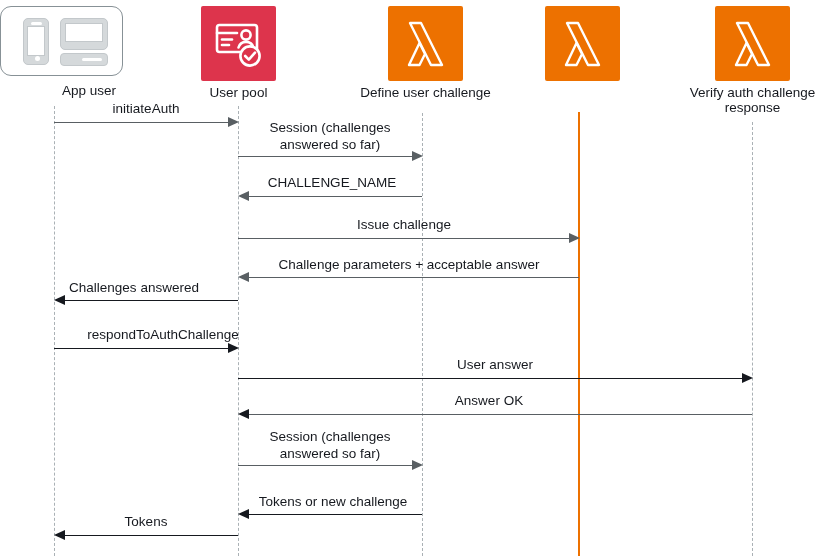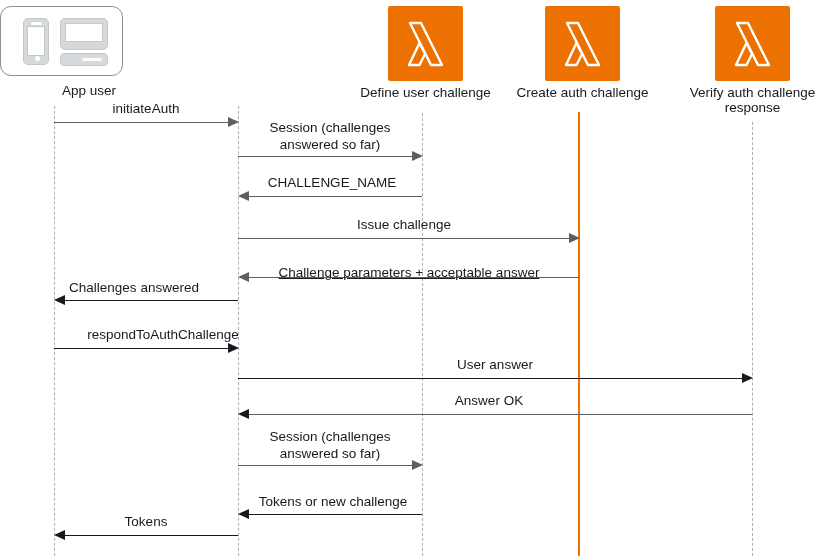--- a/index.html
+++ b/index.html
@@ -197,20 +197,37 @@
           <div class="monitor-screen"></div>
         </div>
         <div class="keyboard">
           <div class="keyboard-bar"></div>
         </div>
       </div>
     </div>
     <div class="actor-label" style="margin-top:7px;padding-left:48px;">App user</div>
   </div>
 
+  <div class="actor" style="left:170px; top:6px; width:137px;">
+    <div class="icon-box sq-icon" style="background:#DD344C; border-radius:2px;">
+      <svg width="56" height="56" viewBox="0 0 56 56" aria-hidden="true">
+        <g fill="none" stroke="#ffffff" stroke-width="2.6" stroke-linejoin="round" stroke-linecap="round">
+          <rect x="6" y="9" width="40" height="27" rx="2.5"></rect>
+          <line x1="6" y1="17" x2="26" y2="17"></line>
+          <line x1="11" y1="23.5" x2="21" y2="23.5"></line>
+          <line x1="11" y1="29" x2="18" y2="29"></line>
+          <circle cx="35" cy="19" r="4.6"></circle>
+          <path d="M27.5 31.5 a7.8 7.8 0 0 1 15 0"></path>
+          <circle cx="39" cy="40" r="9.6" fill="#DD344C"></circle>
+          <polyline points="34.2,40 37.8,43.6 44,36.6"></polyline>
+        </g>
+      </svg>
+    </div>
+    <div class="actor-label" style="margin-top:4px;">User pool</div>
+  </div>
 
   <div class="actor" style="left:352px; top:6px; width:147px;">
     <div class="icon-box sq-icon" style="background:#ED7100; border-radius:2px;">
       <svg width="58" height="58" viewBox="0 0 58 58" aria-hidden="true">
         <g fill="none" stroke="#ffffff" stroke-width="2.4" stroke-linejoin="round">
           <path d="M13 8 h11 l21 42 h-11 Z"></path>
           <path d="M12 50 l10.5 -22 l5.5 11 l-5.5 11 Z"></path>
         </g>
       </svg>
     </div>
@@ -219,21 +236,20 @@
 
   <div class="actor" style="left:509px; top:6px; width:147px;">
     <div class="icon-box sq-icon" style="background:#ED7100; border-radius:2px;">
       <svg width="58" height="58" viewBox="0 0 58 58" aria-hidden="true">
         <g fill="none" stroke="#ffffff" stroke-width="2.4" stroke-linejoin="round">
           <path d="M13 8 h11 l21 42 h-11 Z"></path>
           <path d="M12 50 l10.5 -22 l5.5 11 l-5.5 11 Z"></path>
         </g>
       </svg>
     </div>
-    <div class="actor-label" style="margin-top:4px;">Create auth challenge</div>
   </div>
 
   <div class="actor" style="left:679px; top:6px; width:147px;">
     <div class="icon-box sq-icon" style="background:#ED7100; border-radius:2px;">
       <svg width="58" height="58" viewBox="0 0 58 58" aria-hidden="true">
         <g fill="none" stroke="#ffffff" stroke-width="2.4" stroke-linejoin="round">
           <path d="M13 8 h11 l21 42 h-11 Z"></path>
           <path d="M12 50 l10.5 -22 l5.5 11 l-5.5 11 Z"></path>
         </g>
       </svg>
@@ -264,21 +280,21 @@
   <div class="msg" style="left:238px; top:238px; width:341px;">
     <div class="msg-line" style="width:335px; border-top-color:#595F63;"></div>
     <div class="arrowhead" style="left:331px; border-left:11px solid #595F63;"></div>
   </div>
   <div class="msg-label" style="left:404px; top:216px;text-align:right;">Issue challenge</div>
 
   <div class="msg" style="left:238px; top:277px; width:341px;">
     <div class="msg-line" style="left:6px; width:335px; border-top-color:#595F63;"></div>
     <div class="arrowhead" style="left:0px; border-right:11px solid #595F63;"></div>
   </div>
-  <div class="msg-label" style="left:409px; top:264px;text-decoration:underline;">Challenge parameters + acceptable answer</div>
+  <div class="msg-label" style="left:409px; top:256px;">Challenge parameters + acceptable answer</div>
 
   <div class="msg" style="left:54px; top:300px; width:184px;">
     <div class="msg-line" style="left:6px; width:178px; border-top-color:#16191F;"></div>
     <div class="arrowhead" style="left:0px; border-right:11px solid #16191F;"></div>
   </div>
   <div class="msg-label" style="left:134px; top:279px;text-align:center;">Challenges answered</div>
 
   <div class="msg" style="left:54px; top:348px; width:184px;">
     <div class="msg-line" style="width:178px; border-top-color:#16191F;"></div>
     <div class="arrowhead" style="left:174px; border-left:11px solid #16191F;"></div>

